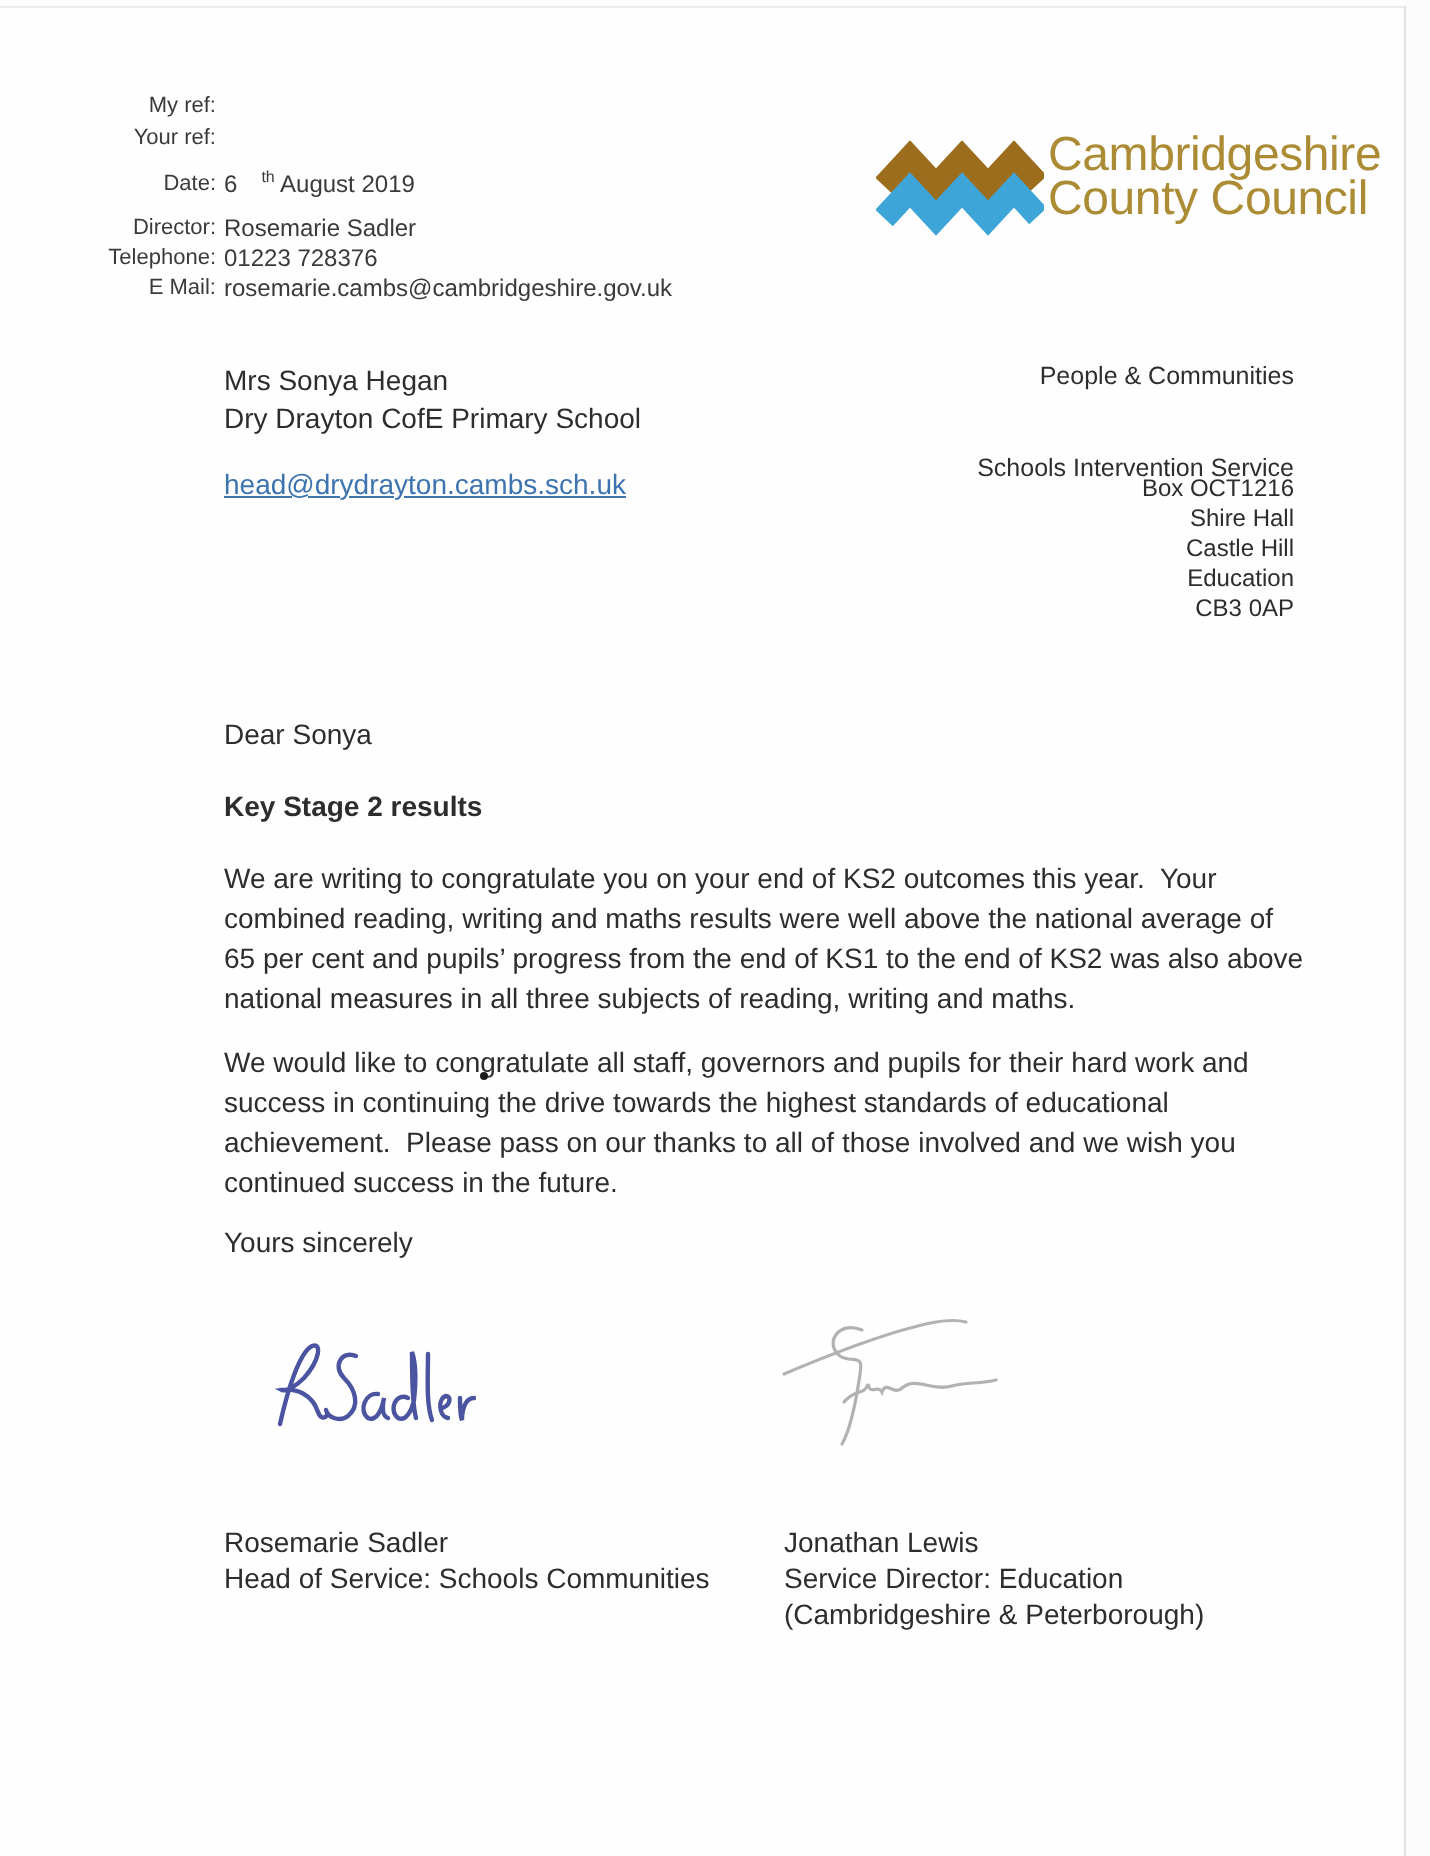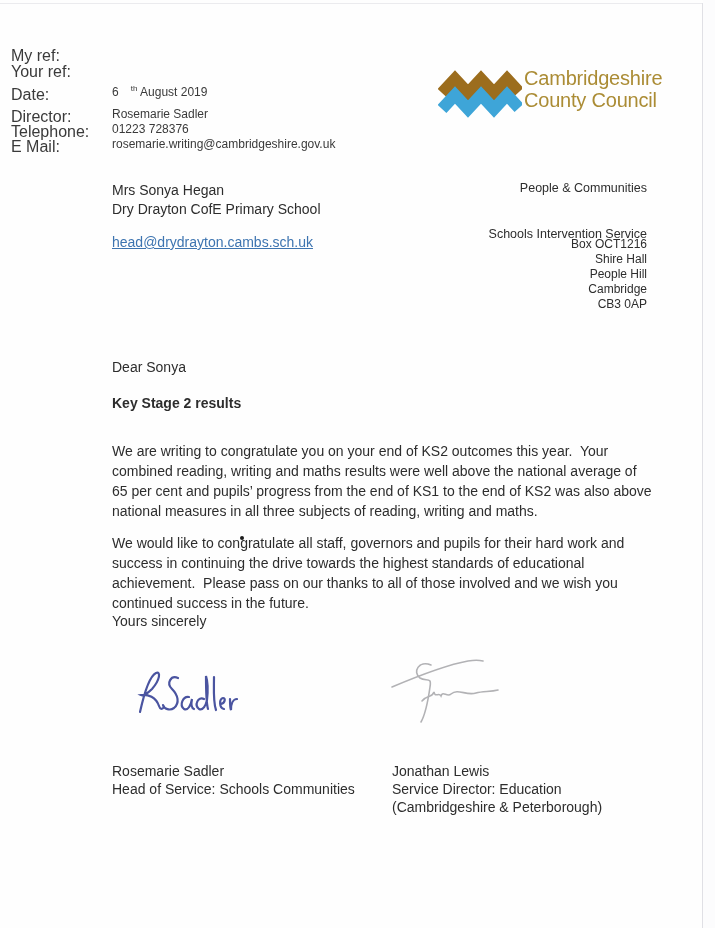--- a/index.html
+++ b/index.html
@@ -10,40 +10,40 @@
     color:#2d2d2d;
     position:relative;
     overflow:hidden;
   }
   .page{position:absolute;inset:0;background:#fefefe;}
   .edge-top{position:absolute;top:3px;left:0;width:702px;height:1px;background:#ebebee;}
   .edge-right{position:absolute;top:3px;left:702px;width:1px;height:925px;background:#e0e0e5;}
   .edge-gutter{position:absolute;top:0;left:703px;width:12px;height:928px;background:#fcfcfd;}
 
   
-  .ref-label{position:absolute;left:11px;width:77px;text-align:left;font-size:16px;color:#3a3a3a;}
+  .ref-label{position:absolute;left:31px;width:77px;text-align:right;font-size:11px;color:#3a3a3a;}
   .ref-value{position:absolute;left:112px;font-size:12px;color:#3a3a3a;white-space:nowrap;}
   .ref-value sup{font-size:8px;padding-left:12px;}
 
   
   .logo-mark{position:absolute;left:438px;top:70px;}
-  .logo-text{position:absolute;left:524px;top:67px;font-size:20px;line-height:22px;color:#ab8c35;letter-spacing:-0.2px;}
+  .logo-text{position:absolute;left:524px;top:67px;font-size:24px;line-height:22px;color:#ab8c35;letter-spacing:-0.2px;}
 
   
   .dept-line{position:absolute;right:68px;text-align:right;font-size:12px;color:#2d2d2d;white-space:nowrap;}
   .dept-bold{font-weight:normal;font-size:12.5px;margin-top:21px;}
 
   
   .recip-line{position:absolute;left:112px;font-size:14px;color:#2d2d2d;white-space:nowrap;}
   .mail-link{color:#3d74b0;text-decoration:underline;cursor:pointer;}
 
   
   .body-line{position:absolute;left:112px;font-size:14px;color:#2d2d2d;white-space:nowrap;}
   .subject{font-weight:bold;}
-  .para{position:absolute;left:112px;width:540px;font-size:14px;line-height:20px;color:#2d2d2d;white-space:pre-wrap;margin-top:12px;}
+  .para{position:absolute;left:112px;width:540px;font-size:14px;line-height:20px;color:#2d2d2d;white-space:pre-wrap;}
 
   .ink-dot{position:absolute;left:240px;top:536px;width:4px;height:4px;border-radius:50%;background:#1b1b1b;}
 
   .sig{position:absolute;}
   .sig-line{position:absolute;font-size:14px;line-height:18px;color:#2d2d2d;white-space:nowrap;}
 </style>
 </head>
 <body>
 
 <div class="page">
@@ -53,39 +53,39 @@
 
   <div class="ref-label" style="top:47px">My ref:</div>
   <div class="ref-label" style="top:63px">Your ref:</div>
   <div class="ref-label" style="top:86px">Date:</div>
   <div class="ref-value" style="top:84px"><span>6</span><sup>th</sup><span> August 2019</span></div>
   <div class="ref-label" style="top:108px">Director:</div>
   <div class="ref-value" style="top:107px">Rosemarie Sadler</div>
   <div class="ref-label" style="top:123px">Telephone:</div>
   <div class="ref-value" style="top:122px">01223 728376</div>
   <div class="ref-label" style="top:138px">E Mail:</div>
-  <div class="ref-value" style="top:137px">rosemarie.writing@cambridgeshire.gov.uk</div>
+  <div class="ref-value" style="top:137px">rosemarie.cambs@cambridgeshire.gov.uk</div>
 
   <div class="logo-mark">
     <svg width="84" height="48" viewBox="0 0 84 48">
       <polyline points="4,23 17,9 30,23 43,9 56,23 69,9 81,22" fill="none" stroke="#9c6d1d" stroke-width="12" stroke-linecap="butt" stroke-linejoin="miter"></polyline>
       <polyline points="4,39 17,25 30,39 43,25 56,39 69,25 81,38" fill="none" stroke="#3ea5d8" stroke-width="12" stroke-linecap="butt" stroke-linejoin="miter"></polyline>
     </svg>
   </div>
   <div class="logo-text">
     <div>Cambridgeshire</div>
     <div>County Council</div>
   </div>
 
   <div class="dept-line dept-bold" style="top:160px">People &amp; Communities</div>
   <div class="dept-line dept-bold" style="top:206px">Schools Intervention Service</div>
   <div class="dept-line" style="top:237px">Box OCT1216</div>
   <div class="dept-line" style="top:252px">Shire Hall</div>
-  <div class="dept-line" style="top:267px">People Hill</div>
-  <div class="dept-line" style="top:282px">Cambridge</div>
+  <div class="dept-line" style="top:267px">Castle Hill</div>
+  <div class="dept-line" style="top:282px">Education</div>
   <div class="dept-line" style="top:297px">CB3 0AP</div>
 
   <div class="recip-line" style="top:182px">Mrs Sonya Hegan</div>
   <div class="recip-line" style="top:201px">Dry Drayton CofE Primary School</div>
   <div class="recip-line mail-link" style="top:234px">head@drydrayton.cambs.sch.uk</div>
 
   <div class="body-line" style="top:359px">Dear Sonya</div>
   <div class="body-line subject" style="top:395px">Key Stage 2 results</div>
   <div class="para" style="top:429px">We are writing to congratulate you on your end of KS2 outcomes this year.  Your
 combined reading, writing and maths results were well above the national average of

